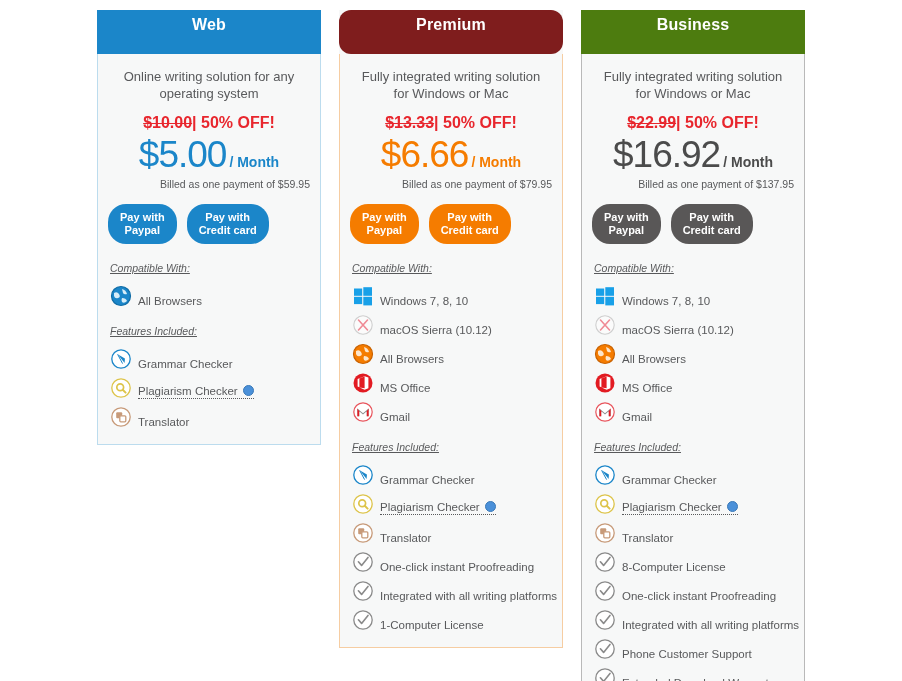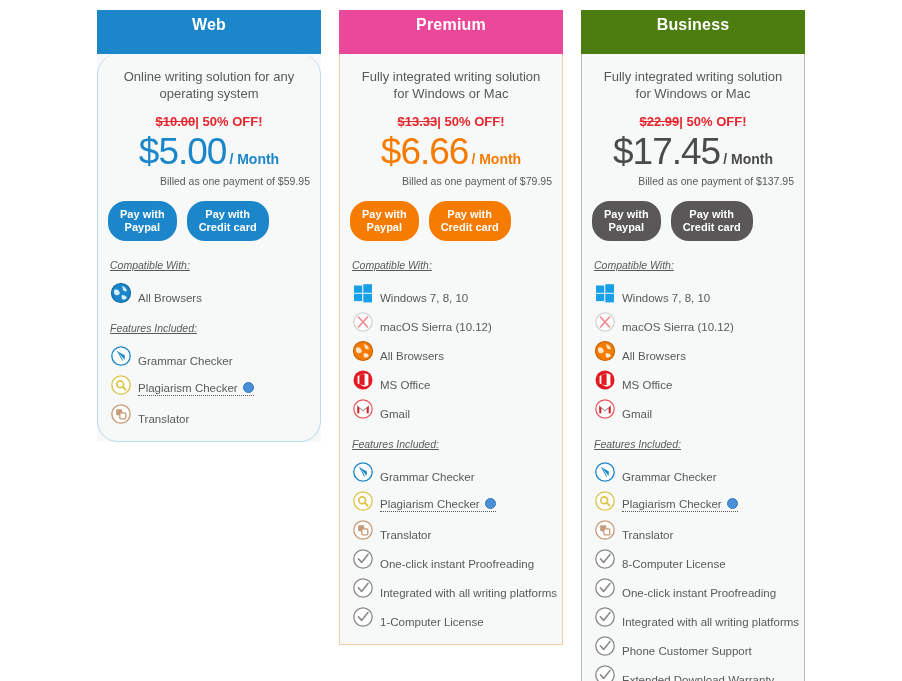--- a/index.html
+++ b/index.html
@@ -52,27 +52,27 @@
   .plan-body {
     box-sizing: border-box;
     border-style: solid;
     border-width: 0 1px 1px 1px;
     padding: 12px 10px 16px 10px;
     flex: 1 1 auto;
   }
 
   
   .plan.web .plan-header { background: #1b86c9; }
-  .plan.web .plan-body { border-color: #bcdcee; border-radius: 21px; }
+  .plan.web .plan-body { border-color: #bcdcee; }
   .plan.web .price-main { color: #1b86c9; }
   .plan.web .price-per { color: #1b86c9; }
   .plan.web .btn { background: #1b86c9; }
 
   
-  .plan.premium .plan-header { background: #ec4899; }
+  .plan.premium .plan-header { background: #7f1d1d; border-radius: 12px; }
   .plan.premium .plan-body { border-color: #f6cda2; }
   .plan.premium .price-main { color: #f57c00; }
   .plan.premium .price-per { color: #f57c00; }
   .plan.premium .btn { background: #f57c00; }
 
   
   .plan.business .plan-header { background: #4d7c0f; }
   .plan.business .plan-body { border-color: #b9b9b9; }
   .plan.business .price-main { color: #4b4b4b; }
   .plan.business .price-per { color: #4b4b4b; }
@@ -84,21 +84,21 @@
     font-size: 13px;
     line-height: 17px;
     padding: 2px 4px 0 4px;
     min-height: 34px;
   }
 
   .old-price-row {
     text-align: center;
     margin-top: 12px;
     color: #e8262d;
-    font-size: 13px;
+    font-size: 16px;
     font-weight: bold;
     white-space: nowrap;
   }
   .old-price {
     text-decoration: line-through;
   }
   .discount {
     font-weight: bold;
   }
 
@@ -357,21 +357,21 @@
               <span class="txt">1-Computer License</span>
             </div>
           </div>
         </div>
       </div>
       <div class="plan business">
         <div class="plan-header">Business</div>
         <div class="plan-body">
           <div class="tagline">Fully integrated writing solution for Windows or Mac</div>
           <div class="old-price-row"><span class="old-price">$22.99</span><span>|</span> <span class="discount">50% OFF!</span></div>
-          <div class="price-row"><span class="price-main">$17.45</span><span class="price-per">/ Month</span></div>
+          <div class="price-row"><span class="price-main">$16.92</span><span class="price-per">/ Month</span></div>
           <div class="billed">Billed as one payment of $137.95</div>
           <div class="buttons">
             <button class="btn">Pay with
 Paypal</button>
             <button class="btn">Pay with
 Credit card</button>
           </div>
           <div class="section-label">Compatible With:</div>
           <div class="item-list">
             <div class="item">

